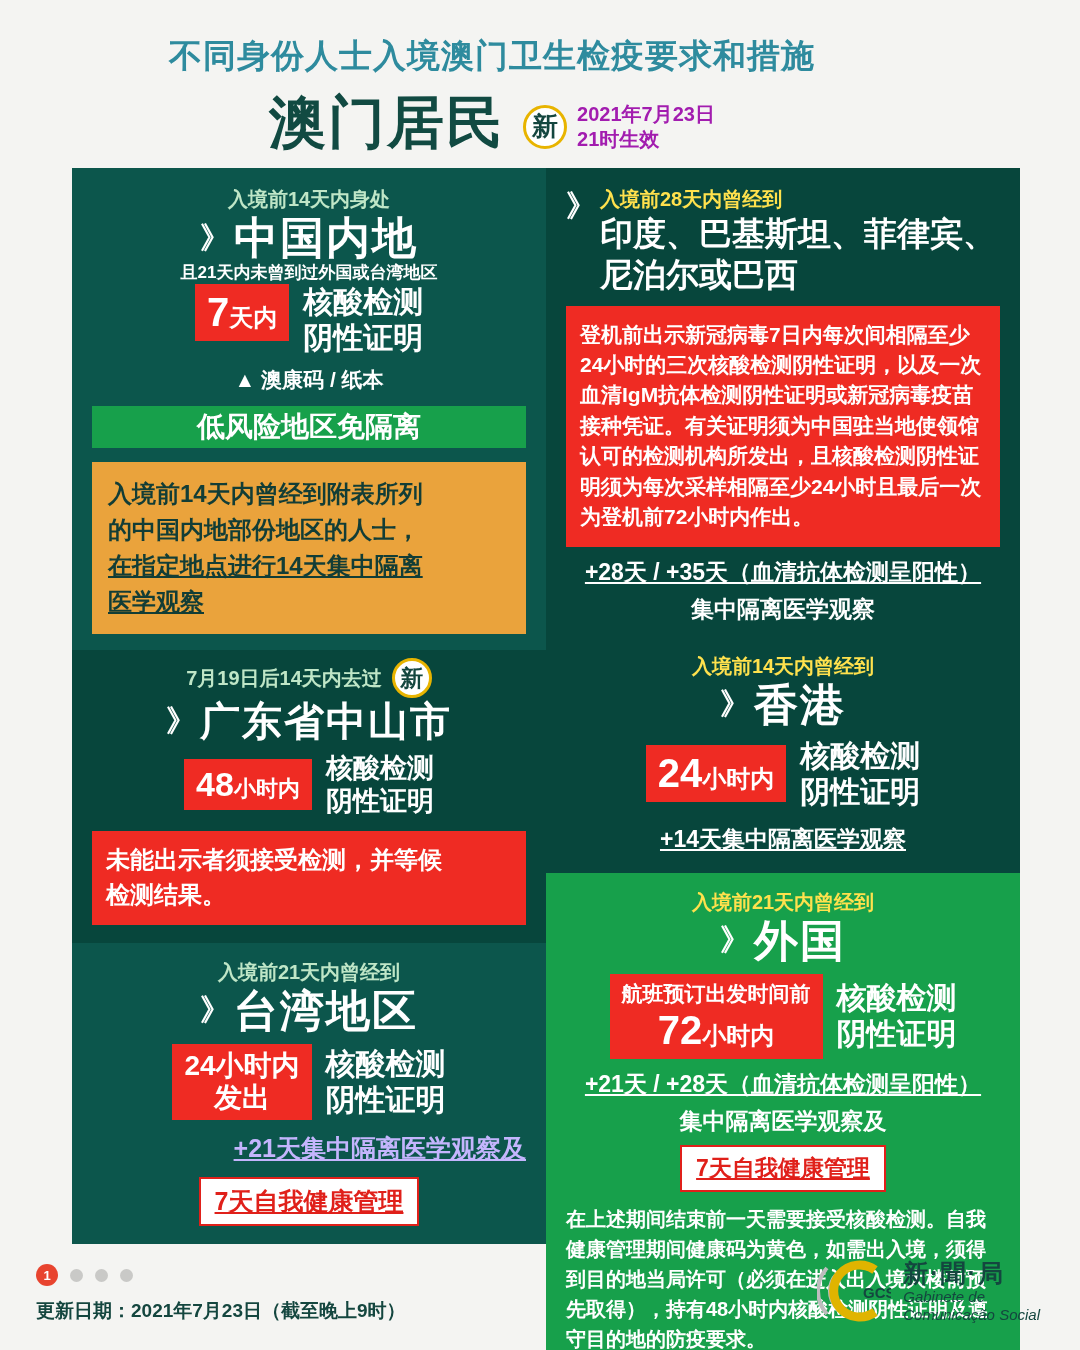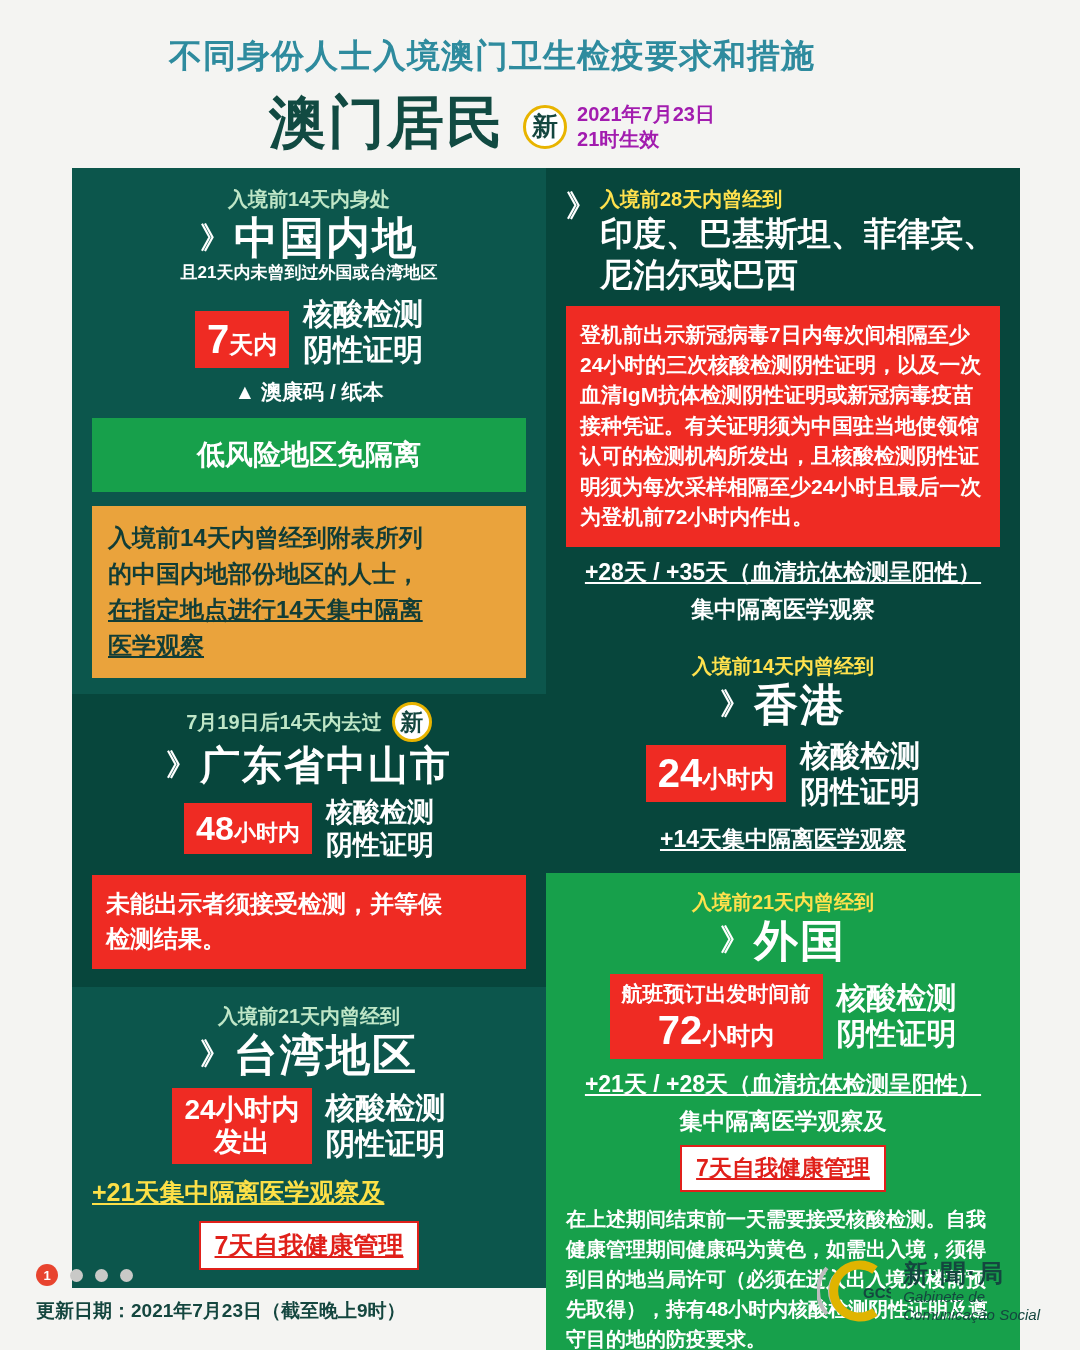--- a/index.html
+++ b/index.html
@@ -64,38 +64,38 @@
     display:inline-block;padding:6px 12px;box-sizing:border-box;
   }
   .redbox .num{font-size:40px;}
   .redbox .unit{font-size:24px;}
   .rightlabel{color:#fff;font-size:30px;font-weight:bold;line-height:1.2;margin-left:14px;}
 
   .tri-line{color:#fff;font-size:21px;font-weight:bold;margin-top:10px;text-align:center;}
 
   .greenbar{
     background:#17a04b;color:#fff;font-size:28px;font-weight:bold;
-    text-align:center;padding:18px 0;margin-top:12px;
+    text-align:center;padding:2px 0;margin-top:12px;
   }
   .orangebox{
     background:#eaa33c;color:#123d36;font-size:24px;font-weight:bold;
     line-height:1.5;padding:14px 16px;margin-top:14px;
   }
 
   .redblock{
     background:#ef2b23;color:#fff;font-size:21px;line-height:1.45;
     padding:14px 14px;font-weight:bold;margin-top:10px;
   }
   .redtext-box{
     background:#ef2b23;color:#fff;font-size:24px;line-height:1.45;
     padding:12px 14px;font-weight:bold;margin-top:14px;
   }
   .u-line{color:#fff;font-size:23px;font-weight:bold;text-decoration:underline;text-align:center;margin-top:10px;}
   .c-line{color:#fff;font-size:23px;font-weight:bold;text-align:center;margin-top:6px;}
-  .u-line2{color:#fde047;font-size:25px;font-weight:bold;text-decoration:underline;text-align:left;margin-top:12px;}
+  .u-line2{color:#c4b5fd;font-size:25px;font-weight:bold;text-decoration:underline;text-align:right;margin-top:12px;}
 
   .whitebox-red{
     background:#fff;color:#e0201a;font-size:25px;font-weight:bold;
     display:inline-block;padding:6px 14px;text-decoration:underline;
     border:2px solid #e0201a;
   }
   .centerwrap{text-align:center;}
 
   .badge-new-sm{
     width:40px;height:40px;border-radius:50%;
@@ -150,21 +150,21 @@
         <div style="text-align:center;">
           <span class="pre-label">入境前14天内身处</span>
         </div>
         <div class="row-head" style="justify-content:center;align-items:center;margin-top:2px;">
           <span class="arrow">》</span>
           <span class="big-place">中国内地</span>
         </div>
         <div style="text-align:center;">
           <span class="note-small">且21天内未曾到过外国或台湾地区</span>
         </div>
-        <div style="display:flex;align-items:flex-end;justify-content:center;margin-top:12px;">
+        <div style="display:flex;align-items:flex-start;justify-content:center;">
           <span class="redbox">
             <span class="num">7</span><span class="unit">天内</span>
           </span>
           <span class="rightlabel">
             <div>核酸检测</div>
             <div>阴性证明</div>
           </span>
         </div>
         <div class="tri-line">▲ 澳康码 / 纸本</div>
         <div class="greenbar">低风险地区免隔离</div>

